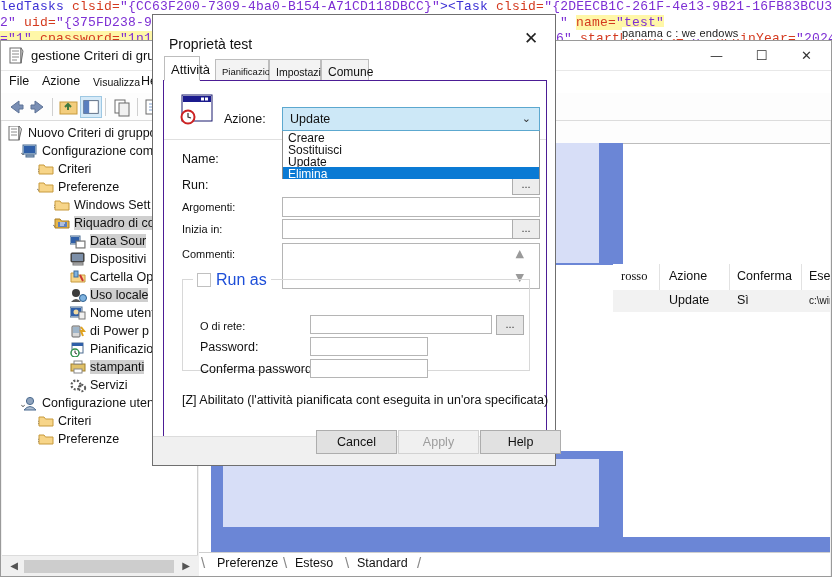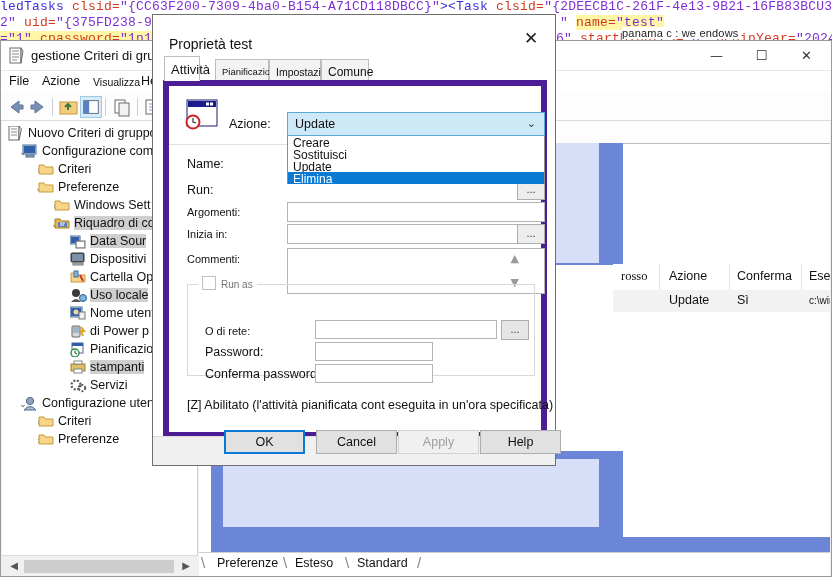--- a/index.html
+++ b/index.html
@@ -125,21 +125,21 @@
   .dtab{
     position:absolute;top:0;height:22px;border:1px solid #bdbdbd;background:#f3f3f3;
     box-sizing:border-box;font-size:12px;color:#111;padding:0 6px;line-height:22px;white-space:nowrap;
   }
   .dtab.active{background:#ffffff;border-bottom-color:#ffffff;top:-3px;height:25px;line-height:25px;font-size:13px;z-index:3;}
   .dtab.small{font-size:9.5px;line-height:24px;}
   .dtab.small2{font-size:10.5px;line-height:24px;}
 
   #dlg-body{
     position:absolute;left:10px;top:65px;width:384px;height:358px;background:#ffffff;
-    border:6px solid #4c1d95;box-sizing:border-box;
+    border:1px solid #4c1d95;box-sizing:border-box;
   }
 
   #app-icon{position:absolute;left:16px;top:12px;width:34px;height:32px;}
   .fld-label{position:absolute;font-size:12.5px;color:#111;}
   .fld-label.small{font-size:11px;}
   .txtbox{
     position:absolute;background:#ffffff;border:1px solid #b5b5b5;box-sizing:border-box;
     font-family:"Liberation Sans",sans-serif;font-size:12.5px;color:#111;padding:2px 4px;
   }
   .browse-btn{
@@ -157,21 +157,21 @@
   #combo-arrow{position:absolute;right:8px;top:4px;font-size:11px;color:#333;font-family:"DejaVu Sans",sans-serif;}
   #dropdown{
     position:absolute;left:118px;top:50px;width:258px;height:48px;background:#ffffff;
     border:1px solid #8d8d8d;border-top:none;box-sizing:border-box;z-index:12;padding-left:45px;
   }
   .ddopt{position:absolute;left:0;width:256px;height:12px;font-size:12px;color:#111;padding-left:5px;box-sizing:border-box;white-space:nowrap;}
   .ddopt.selected{background:#0a7ad4;color:#ffffff;}
 
   
   #runas-group{position:absolute;left:18px;top:198px;width:348px;height:92px;border:1px solid #d8d8d8;box-sizing:border-box;}
-  #runas-legend{position:absolute;left:10px;top:-9px;height:16px;background:#ffffff;padding:0 4px;font-size:10px;color:#737373;}
+  #runas-legend{position:absolute;left:10px;top:-9px;height:16px;background:#ffffff;padding:0 4px;font-size:16px;color:#1d4ed8;}
   .chk{display:inline-block;width:12px;height:12px;border:1px solid #c0c0c0;background:#fff;vertical-align:-2px;margin-right:5px;}
 
   #enabled-line{position:absolute;left:18px;top:312px;font-size:12.5px;color:#111;white-space:nowrap;}
 
   #dlg-footer{position:absolute;left:0;bottom:0;width:100%;height:29px;background:#f0f0f0;border-top:1px solid #dcdcdc;box-sizing:border-box;}
   .dbtn{
     position:absolute;top:-7px;width:81px;height:24px;background:#e1e1e1;border:1px solid #adadad;
     box-sizing:border-box;font-size:12.5px;color:#111;text-align:center;line-height:22px;
   }
   .dbtn.primary{border:2px solid #0a7ad4;background:#e1e1e1;line-height:20px;}
@@ -540,18 +540,17 @@
     <span class="fld-label" style="left:36px;top:259px;">Password:</span>
     <div class="txtbox" style="left:146px;top:256px;width:118px;height:19px;"></div>
 
     <span class="fld-label" style="left:36px;top:281px;">Conferma password:</span>
     <div class="txtbox" style="left:146px;top:278px;width:118px;height:19px;"></div>
 
     <div id="enabled-line">[Z] Abilitato (l'attività pianificata cont eseguita in un'ora specificata)</div>
   </div>
 
   <div id="dlg-footer">
-    <div class="dbtn primary" style="left:71px;">OK</div>
     <div class="dbtn" style="left:163px;">Cancel</div>
     <div class="dbtn disabled" style="left:245px;background:#f0f0f0;border-color:#d2d2d2;">Apply</div>
     <div class="dbtn" style="left:327px;">Help</div>
   </div>
 </div>
 
 </body></html>

